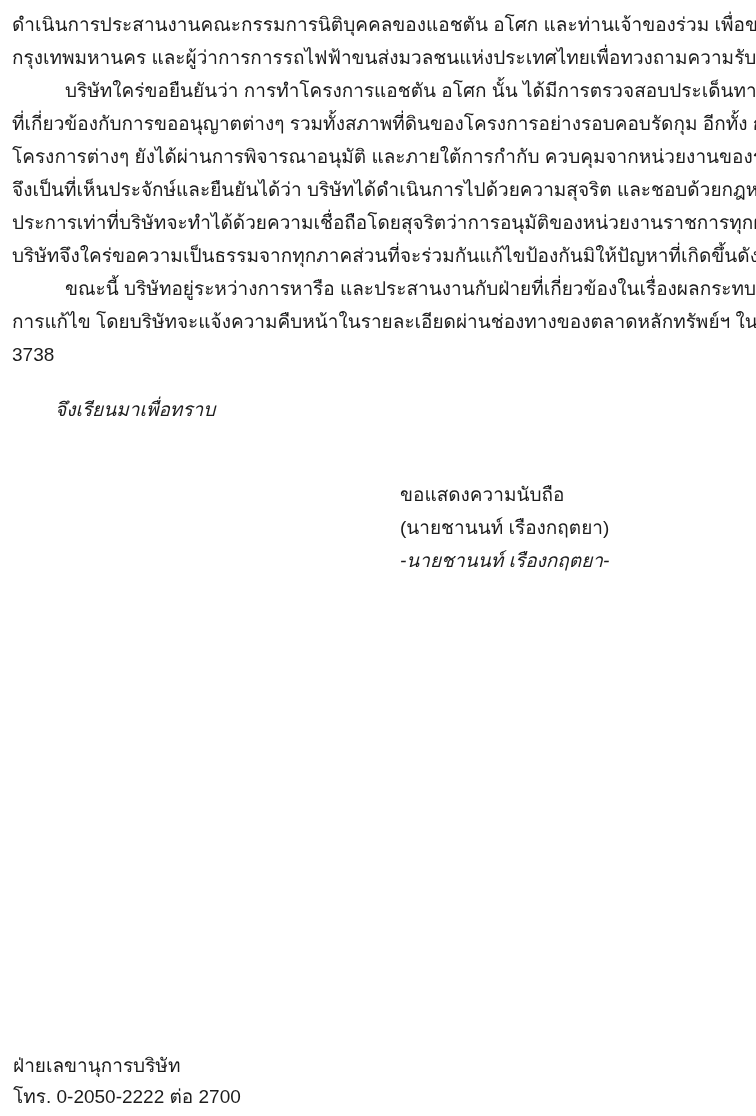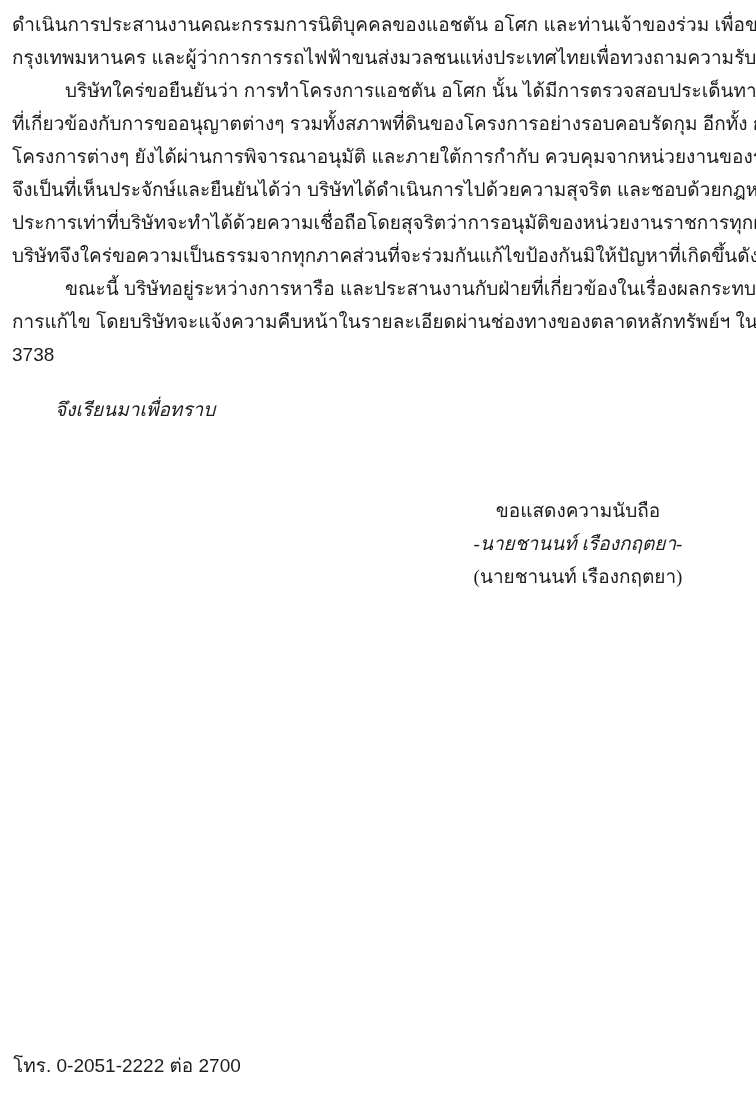--- a/index.html
+++ b/index.html
@@ -29,25 +29,24 @@
   }
   .line.indent { padding-left: 53px; }
   .closing-line {
     margin-top: 22px;
     padding-left: 43px;
     white-space: nowrap;
     height: 33px;
     font-style: italic;
   }
   .signature-block {
-    margin-top: 68px;
+    margin-top: 52px;
     margin-left: 388px;
     width: 356px;
-    text-align: center;
-    font-family: Liberation Serif, serif;
+    text-align: left;
   }
   .signature-block .line { height: 33px; }
   .signed-name { font-style: italic; }
   .footer {
     position: absolute;
     left: 13px;
     top: 1050px;
     line-height: 31px;
   }
   .footer .line { height: 31px; }
@@ -74,21 +73,22 @@
   <div>
     <div class="line indent">ขณะนี้ บริษัทอยู่ระหว่างการหารือ และประสานงานกับฝ่ายที่เกี่ยวข้องในเรื่องผลกระทบที่เกิดขึ้น และแนวทางใน</div>
     <div class="line">การแก้ไข โดยบริษัทจะแจ้งความคืบหน้าในรายละเอียดผ่านช่องทางของตลาดหลักทรัพย์ฯ ในเช้าวันจันทร์ ที่ 31 กรกฎาคม</div>
     <div class="line">3738</div>
   </div>
 
   <div class="closing-line">จึงเรียนมาเพื่อทราบ</div>
 
   <div class="signature-block">
     <div class="line">ขอแสดงความนับถือ</div>
+    <div class="line">(นายชานนท์ เรืองกฤตยา)</div>
     <div class="line signed-name">-นายชานนท์ เรืองกฤตยา-</div>
-    <div class="line">(นายชานนท์ เรืองกฤตยา)</div>
   </div>
 
 </div>
 
 <div class="footer">
-  <div class="line">โทร. 0-2051-2222 ต่อ 2700</div>
+  <div class="line">ฝ่ายเลขานุการบริษัท</div>
+  <div class="line">โทร. 0-2050-2222 ต่อ 2700</div>
 </div>
 
 </body></html>

